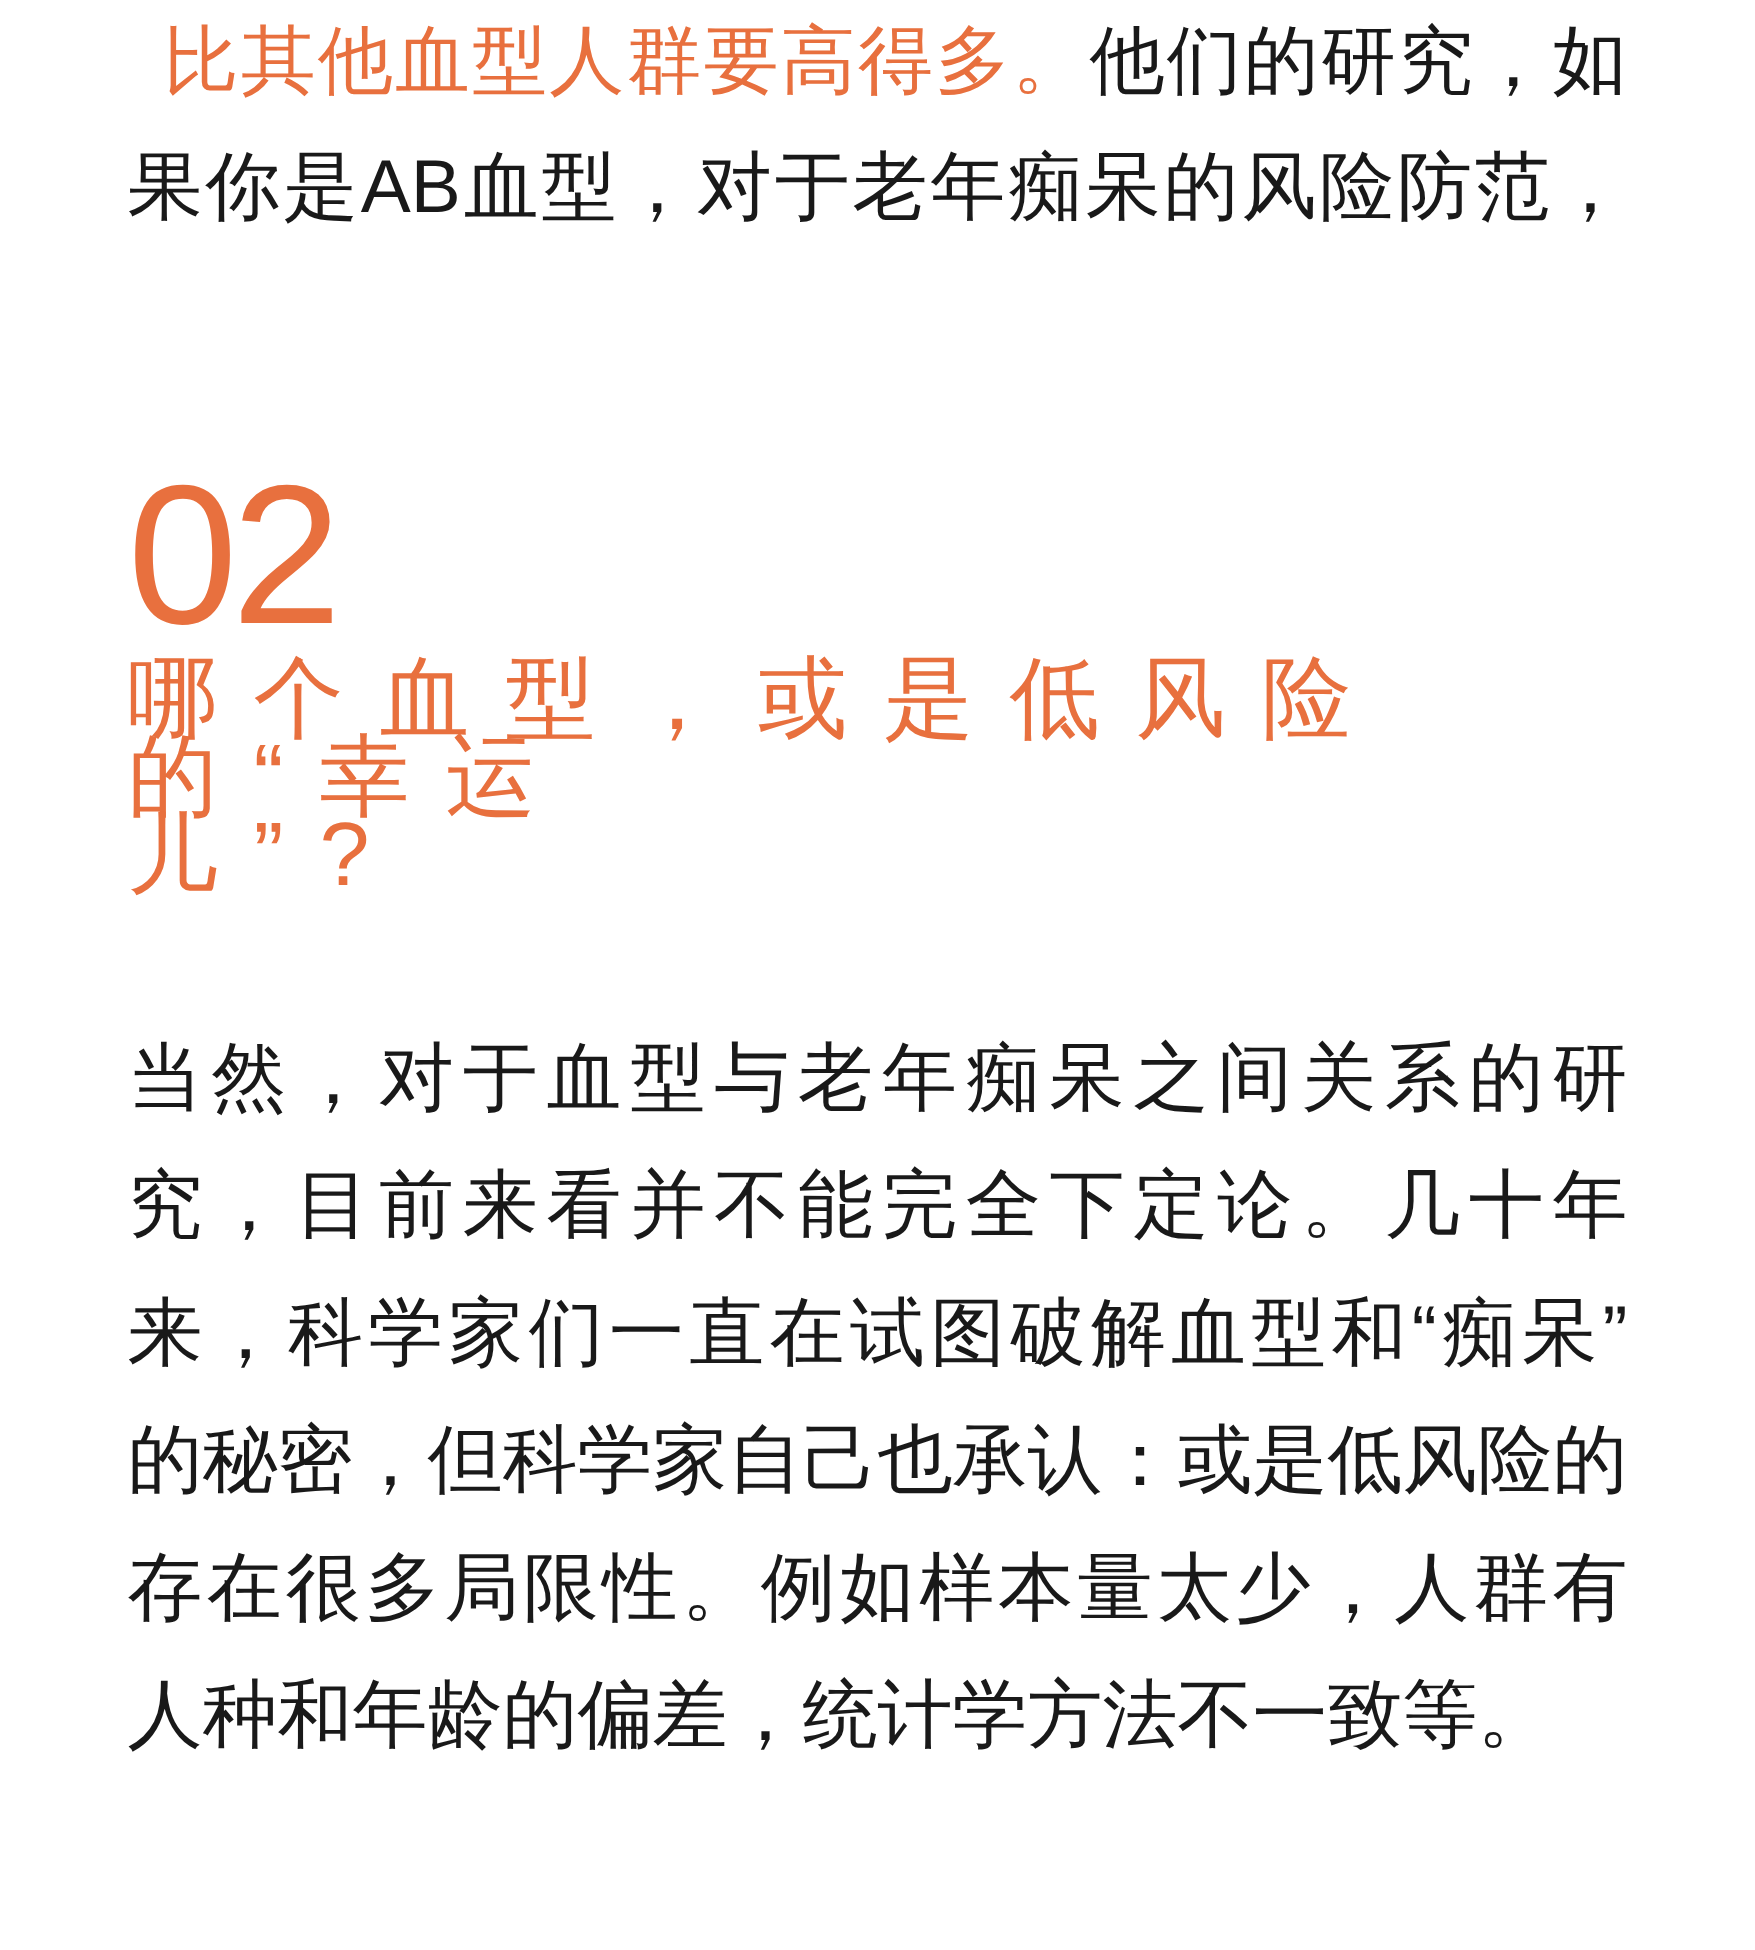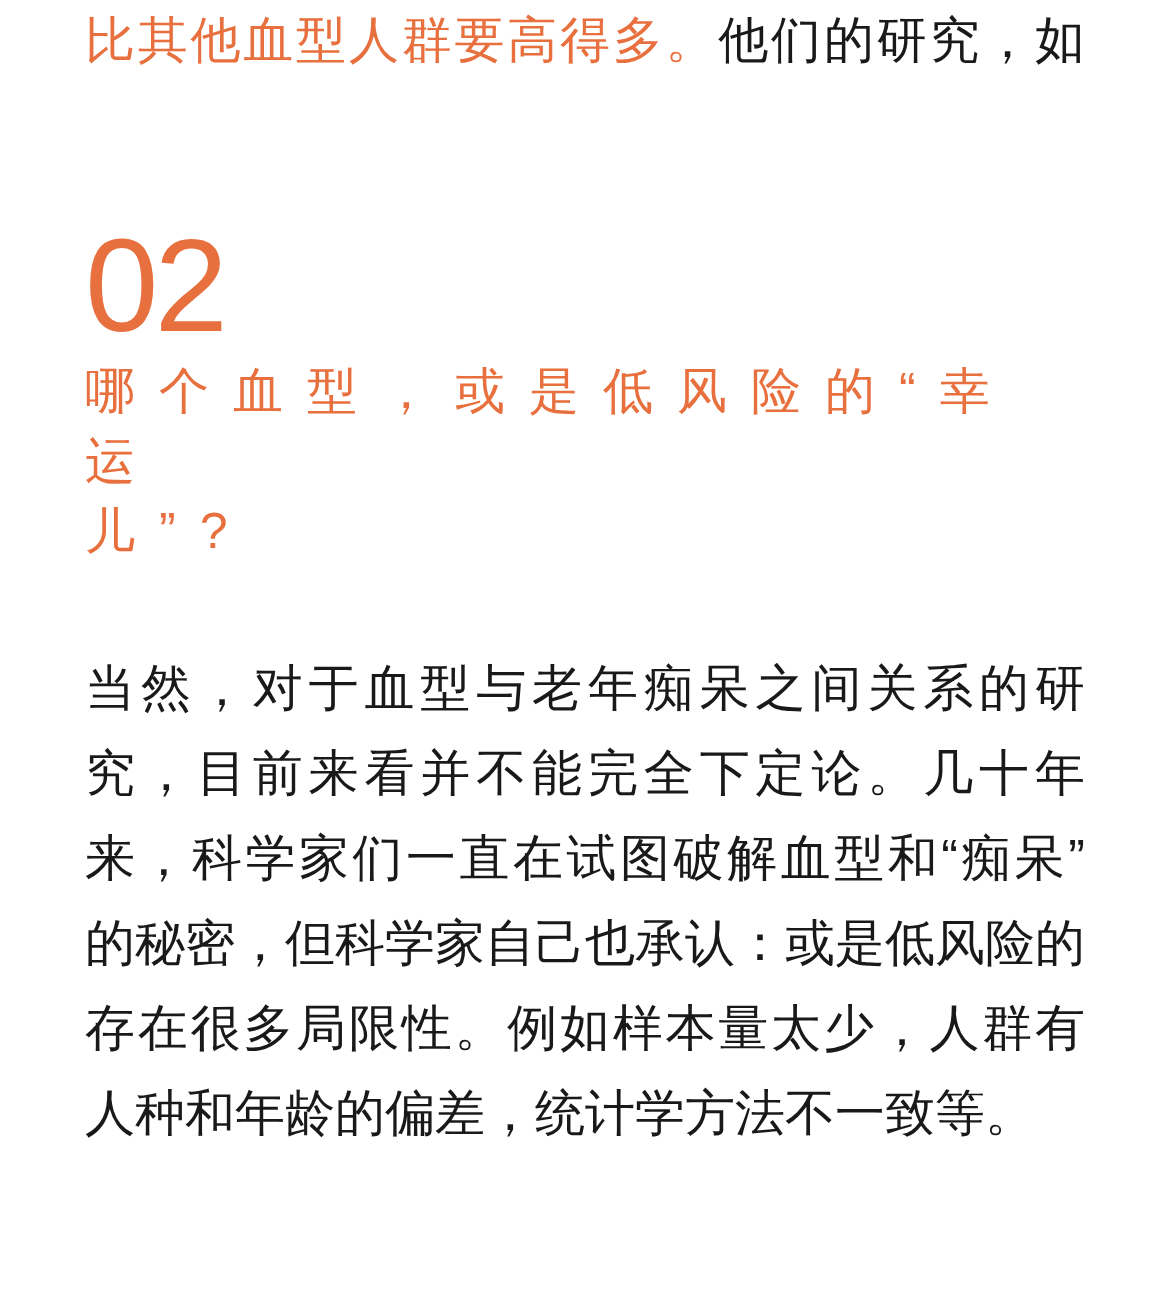--- a/index.html
+++ b/index.html
@@ -30,35 +30,36 @@
   .line {
     text-align: justify;
     text-align-last: justify;
   }
   .line.last {
     text-align: justify;
     text-align-last: left;
   }
   .highlight {
     color: var(--accent);
+    margin-left: 24px;
   }
   
   .section-number {
     margin-top: 138px;
     font-size: 132px;
     line-height: 132px;
     font-weight: 300;
     letter-spacing: -4px;
     color: var(--accent);
   }
   
   .section-title {
     margin-top: 4px;
-    font-size: 50px;
-    line-height: 70px;
+    font-size: 60px;
+    line-height: 52px;
     letter-spacing: 24px;
     color: var(--accent);
   }
   .section-title .title-line {
     text-align: left;
   }
   
   .body-para {
     margin-top: 80px;
     font-size: 50px;
@@ -66,20 +67,21 @@
     color: var(--ink);
   }
 </style>
 </head>
 <body>
 
 <div class="content">
 
   <div class="intro">
     <div class="line"><span class="highlight">比其他血型人群要高得多。</span><span>他们的研究，如</span></div>
+    <div class="line">果你是AB血型，对于老年痴呆的风险防范，</div>
   </div>
 
   <div class="section-number">02</div>
 
   <div class="section-title">
     <div class="title-line">哪个血型，或是低风险的“幸运</div>
     <div class="title-line">儿”?</div>
   </div>
 
   <div class="body-para">

